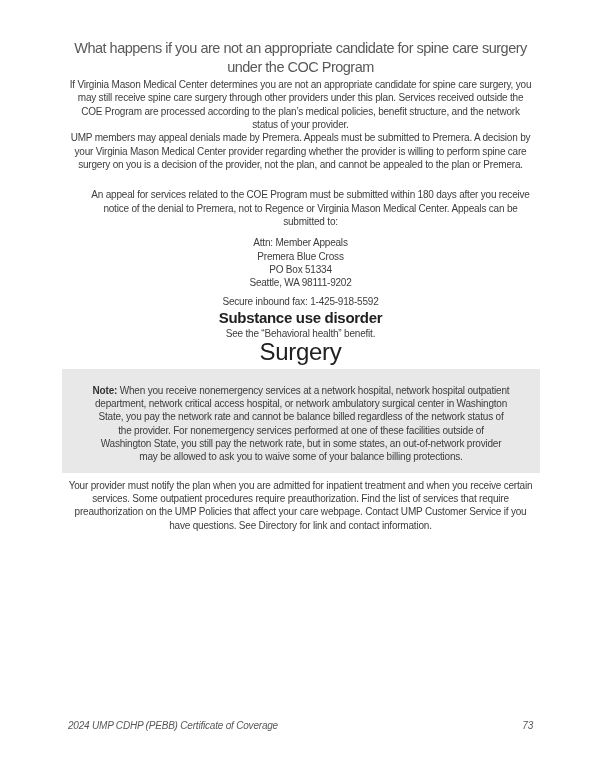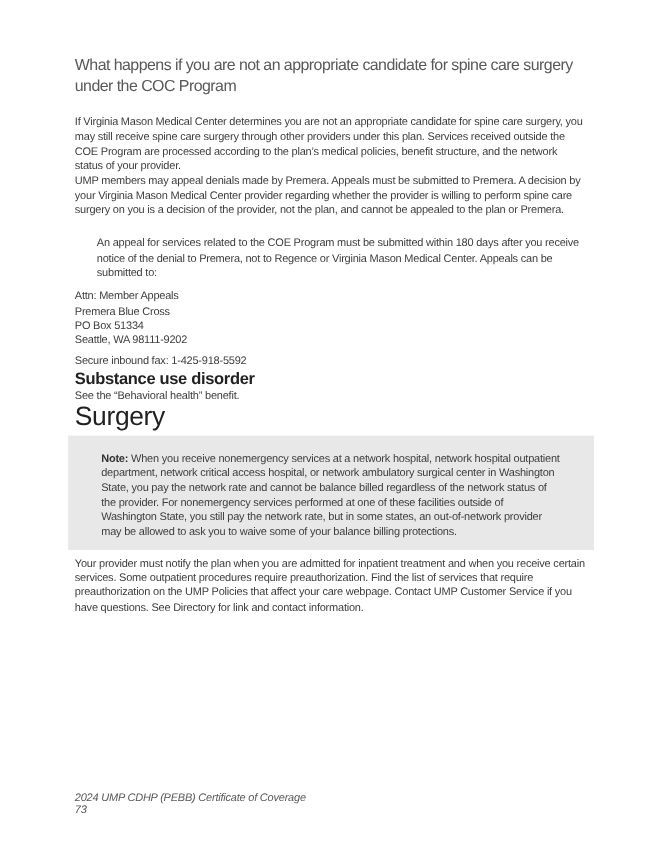--- a/index.html
+++ b/index.html
@@ -6,39 +6,40 @@
   body {
     width: 600px; height: 776px;
     background: #ffffff;
     overflow: hidden;
     font-family: "Liberation Sans", "DejaVu Sans", sans-serif;
   }
   .page {
     position: relative;
     width: 600px; height: 776px;
     box-sizing: border-box;
-    padding: 51px 67px 0 68px;
+    padding: 39px 67px 0 68px;
+    text-align: center;
   }
   .h-gray {
     font-size: 14.5px;
     line-height: 18.5px;
     font-weight: 400;
     color: #595959;
     letter-spacing: -0.5px;
     margin: 0;
   }
   .h-gray .hline { white-space: nowrap; }
   .body {
     font-size: 10px;
     line-height: 13.35px;
     letter-spacing: -0.2px;
     color: #3d3d3d;
     margin: 0;
   }
-  .mt2  { margin-top: 17px; }
+  .mt2  { margin-top: 2px; }
   .mt5  { margin-top: 5px; }
   .mt6  { margin-top: 6px; }
   .mt8  { margin-top: 8px; }
   .mt17 { margin-top: 17px; margin-left: 20px; }
   .mt18 { margin-top: 18px; }
   .graybox {
     background: #e8e8e8;
     margin-left: -6px;
     margin-right: -7px;
     padding: 15px 30px 11px 30px;
@@ -70,21 +71,20 @@
   }
   .footer {
     position: absolute;
     left: 68px; right: 67px; top: 720px;
     display: flex;
     justify-content: space-between;
     font-size: 10px;
     font-style: italic;
     color: #595959;
     letter-spacing: -0.2px;
-    flex-direction: column;
   }
 </style>
 </head>
 <body>
 
 <div class="page">
 
   <div class="h-gray">
     <div class="hline">What happens if you are not an appropriate candidate for spine care surgery</div>
     <div class="hline">under the COC Program</div>

